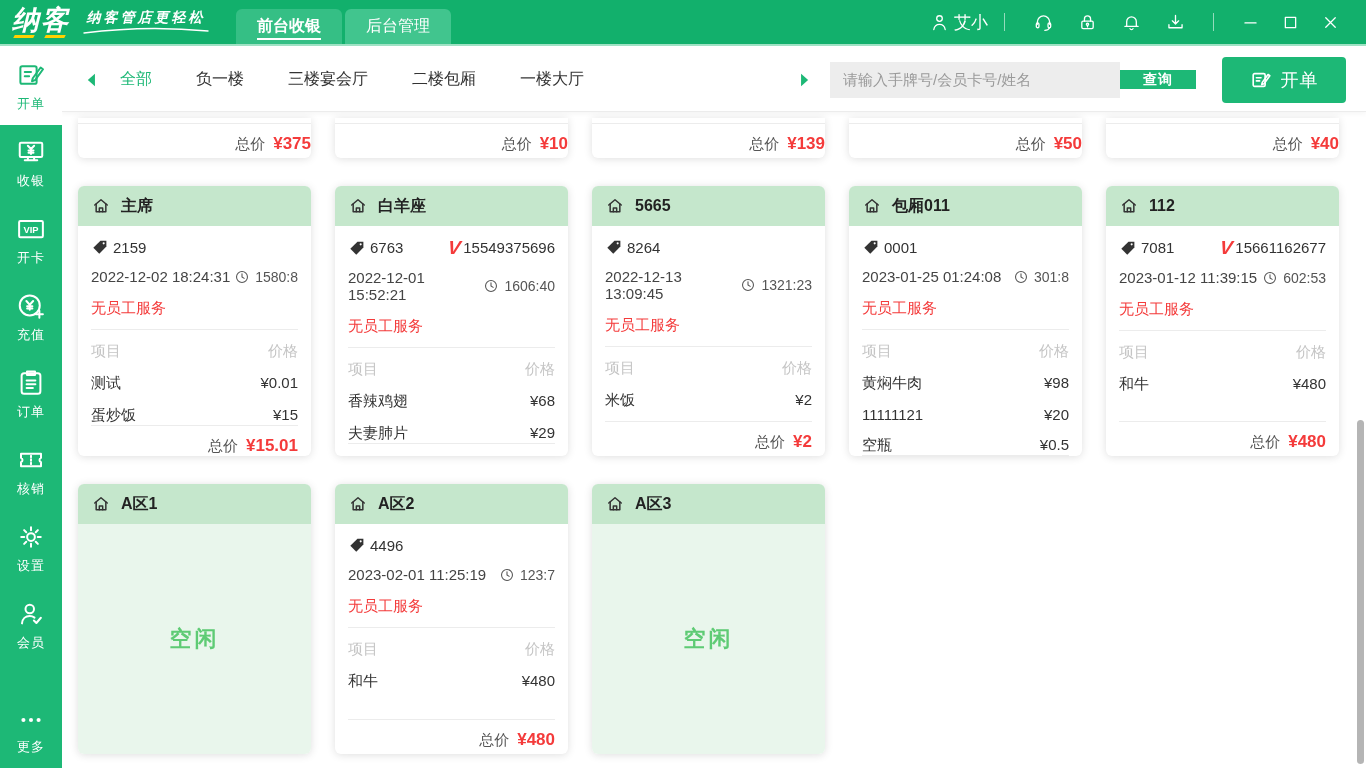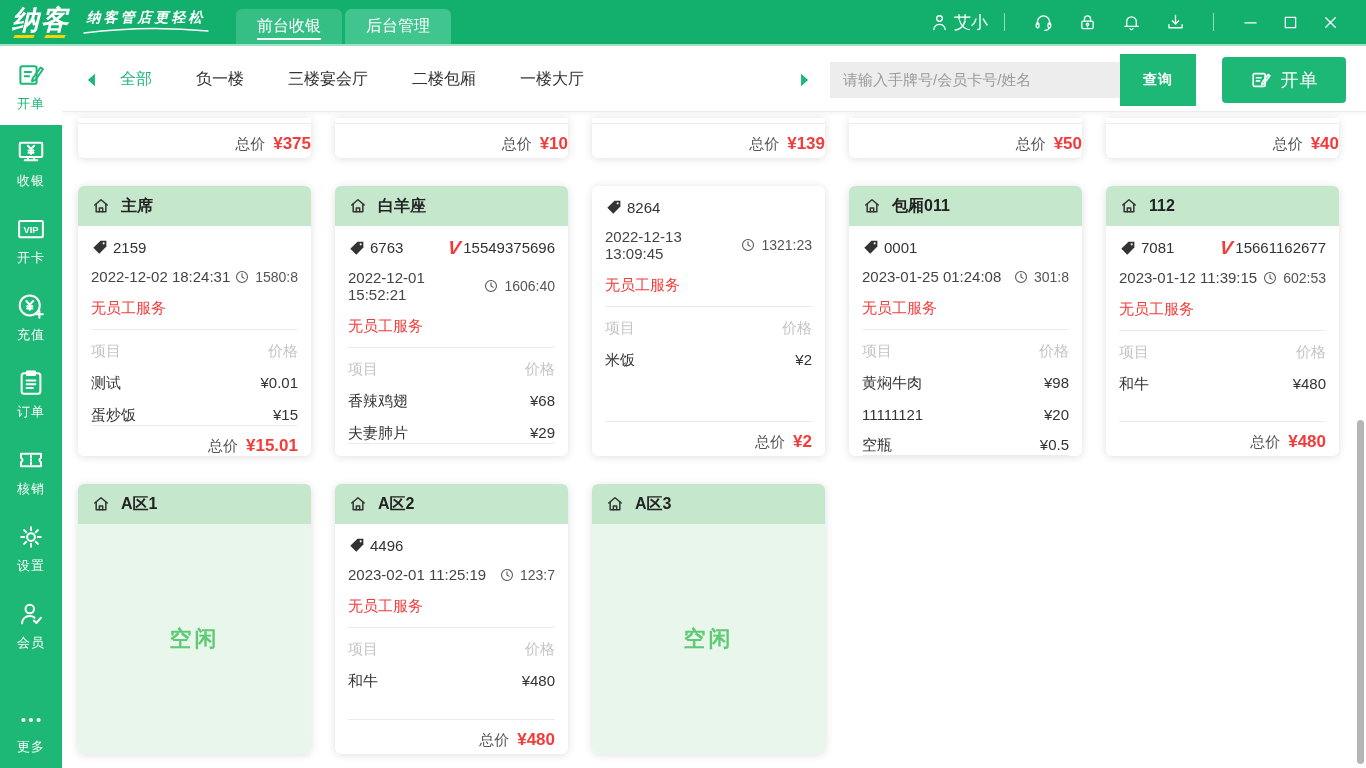--- a/index.html
+++ b/index.html
@@ -16,21 +16,21 @@
     letter-spacing: 2px; line-height: 1; padding-bottom: 4px; }
   .logo-main::before { content: ''; position: absolute; left: 2px; bottom: 0; width: 20px; height: 3px;
     background: #ffd100; transform: skewX(-28deg); }
   .logo-main::after { content: ''; position: absolute; left: 33px; bottom: 0; width: 20px; height: 3px;
     background: #ffd100; transform: skewX(-28deg); }
   .slogan-col { display: flex; flex-direction: column; align-items: center; }
   .logo-slogan { font-size: 14px; font-style: italic; font-weight: 600; letter-spacing: 3px; white-space: nowrap; }
   .top-tabs { display: flex; gap: 3px; align-self: flex-end; margin-left: 12px; }
   .top-tab { height: 35px; padding: 0 21px; background: #41c58e; border-radius: 6px 6px 0 0;
     display: flex; align-items: center; font-size: 16px; cursor: pointer; position: relative; }
-  .top-tab.active { background: #35bf85; font-weight: normal; }
+  .top-tab.active { background: #35bf85; font-weight: bold; }
   .top-tab.active::after { content: ''; position: absolute; left: 21px; right: 21px; bottom: 4px;
     height: 2px; background: #fff; }
   .top-right { margin-left: auto; display: flex; align-items: center; padding-right: 16px; }
   .tb-user { display: flex; align-items: center; gap: 4px; font-size: 17px; cursor: pointer; justify-content: center; }
   .vdiv { width: 1px; height: 18px; background: rgba(255,255,255,.55); margin: 0 16px; }
   .tb-icon { display: flex; align-items: center; justify-content: center; width: 26px; height: 26px;
     cursor: pointer; margin: 0 9px; }
   .win-btn { display: flex; align-items: center; justify-content: center; width: 28px; height: 28px;
     cursor: pointer; margin: 0 6px; }
 
@@ -52,21 +52,21 @@
   .nav-arrow { color: #1db876; display: flex; align-items: center; cursor: pointer; margin-right: 18px; }
   .nav-arrow.right { margin: 0 6px 0 0; }
   .filters { display: flex; align-items: center; }
   .floor-filter { font-size: 16px; color: #333; margin-right: 44px; cursor: pointer; white-space: nowrap; }
   .floor-filter.active { color: #1db876; font-family: Liberation Mono, monospace; }
   .toolbar-spacer { flex: 1; }
   .search-wrap { display: flex; height: 36px; margin-left: 10px; align-items: center; }
   .search-input { width: 290px; height: 36px; background: #ededed; border: none; outline: none;
     padding: 0 13px; font-size: 15px; color: #333; font-family: inherit; }
   .search-input::placeholder { color: #9a9a9a; }
-  .search-btn { width: 76px; height: 52px; background: #1db876; color: #fff; border: none;
+  .search-btn { width: 76px; height: 19px; background: #1db876; color: #fff; border: none;
     font-size: 14px; font-weight: bold; cursor: pointer; font-family: inherit; letter-spacing: 1px; }
   .open-order-btn { margin-left: 26px; width: 124px; height: 46px; background: #1db876; color: #fff;
     border: none; border-radius: 4px; font-size: 18px; display: flex; align-items: center;
     justify-content: center; gap: 9px; cursor: pointer; font-family: inherit; letter-spacing: 1px; }
 
   
   .content { flex: 1; padding: 6px 16px 0; overflow: hidden; }
   .grid { display: grid; grid-template-columns: repeat(5, 233px); column-gap: 24px; row-gap: 28px; }
   .card { width: 233px; background: #fff; border-radius: 6px; box-shadow: 0 1px 8px rgba(0,0,0,.13);
     display: flex; flex-direction: column; overflow: hidden; cursor: pointer; }
@@ -446,20 +446,30 @@
                 <span>夫妻肺片</span>
                 <span>¥29</span>
               </div>
               <div class="card-footer">
                 <span class="total-label">总价</span>
                 <span class="total-value">¥97</span>
               </div>
             </div>
           </div>
           <div class="card full">
+            <div class="card-header">
+              <span>
+                <svg width="20" height="20" viewBox="0 0 24 24" fill="none" stroke="#333" stroke-width="1.8" stroke-linecap="round" stroke-linejoin="round">
+                  <path d="M4.5 10.8L12 4.5l7.5 6.3"></path>
+                  <path d="M6.2 9.5V19h11.6V9.5"></path>
+                  <path d="M10 19v-4.6h4V19"></path>
+                </svg>
+              </span>
+              <span class="card-title">5665</span>
+            </div>
             <div class="card-body">
               <div class="meta-row">
                 <span class="meta-left">
                   <span>
                     <svg width="18" height="18" viewBox="0 0 24 24" fill="none" stroke="#333" stroke-width="1.4" stroke-linecap="round" stroke-linejoin="round">
                       <path d="M12.6 3.5h7.9v7.9L11 20.9l-7.9-7.9z" fill="currentColor" stroke="none"></path>
                       <circle cx="16.9" cy="7.1" r="1.4" fill="#ffffff" stroke="none"></circle>
                     </svg>
                   </span>
                   <span class="tag-num">8264</span>

